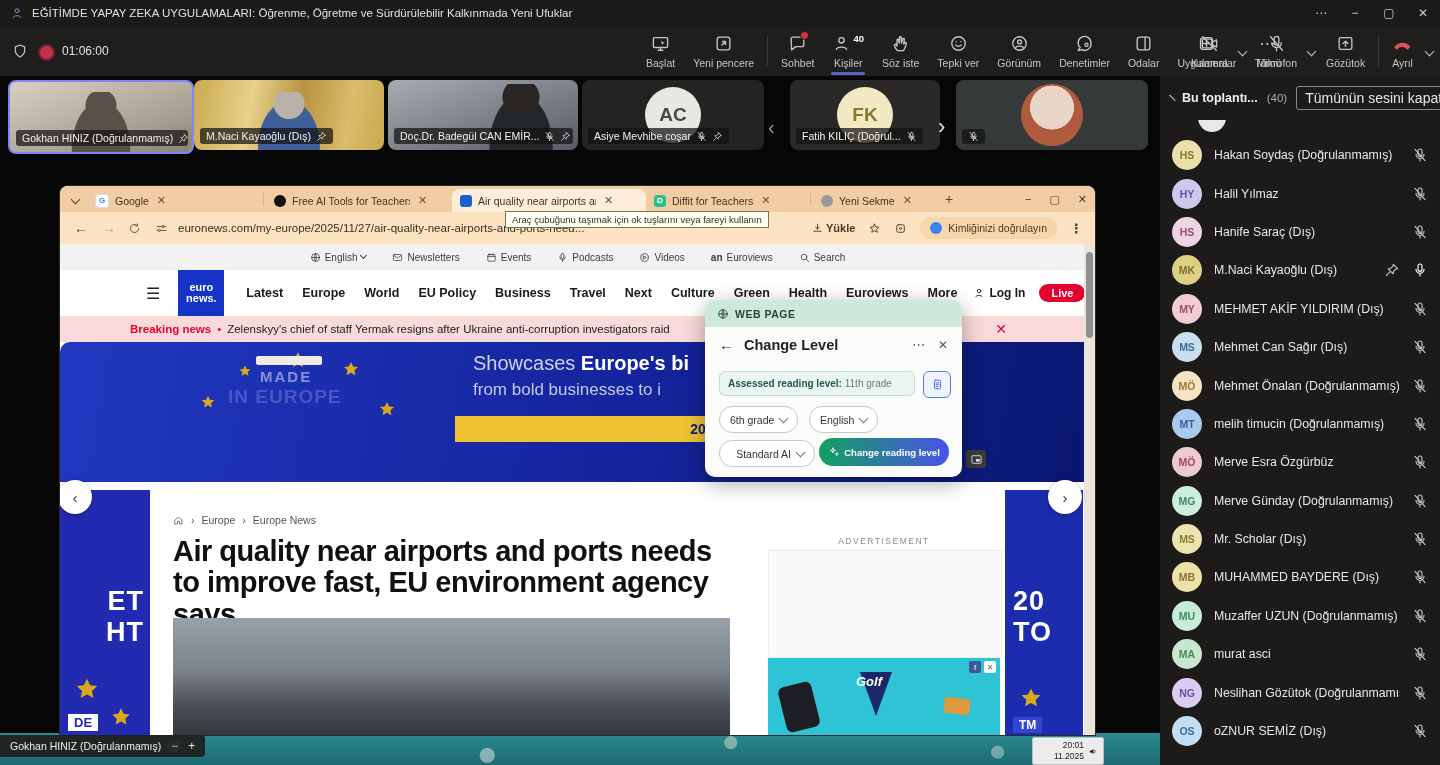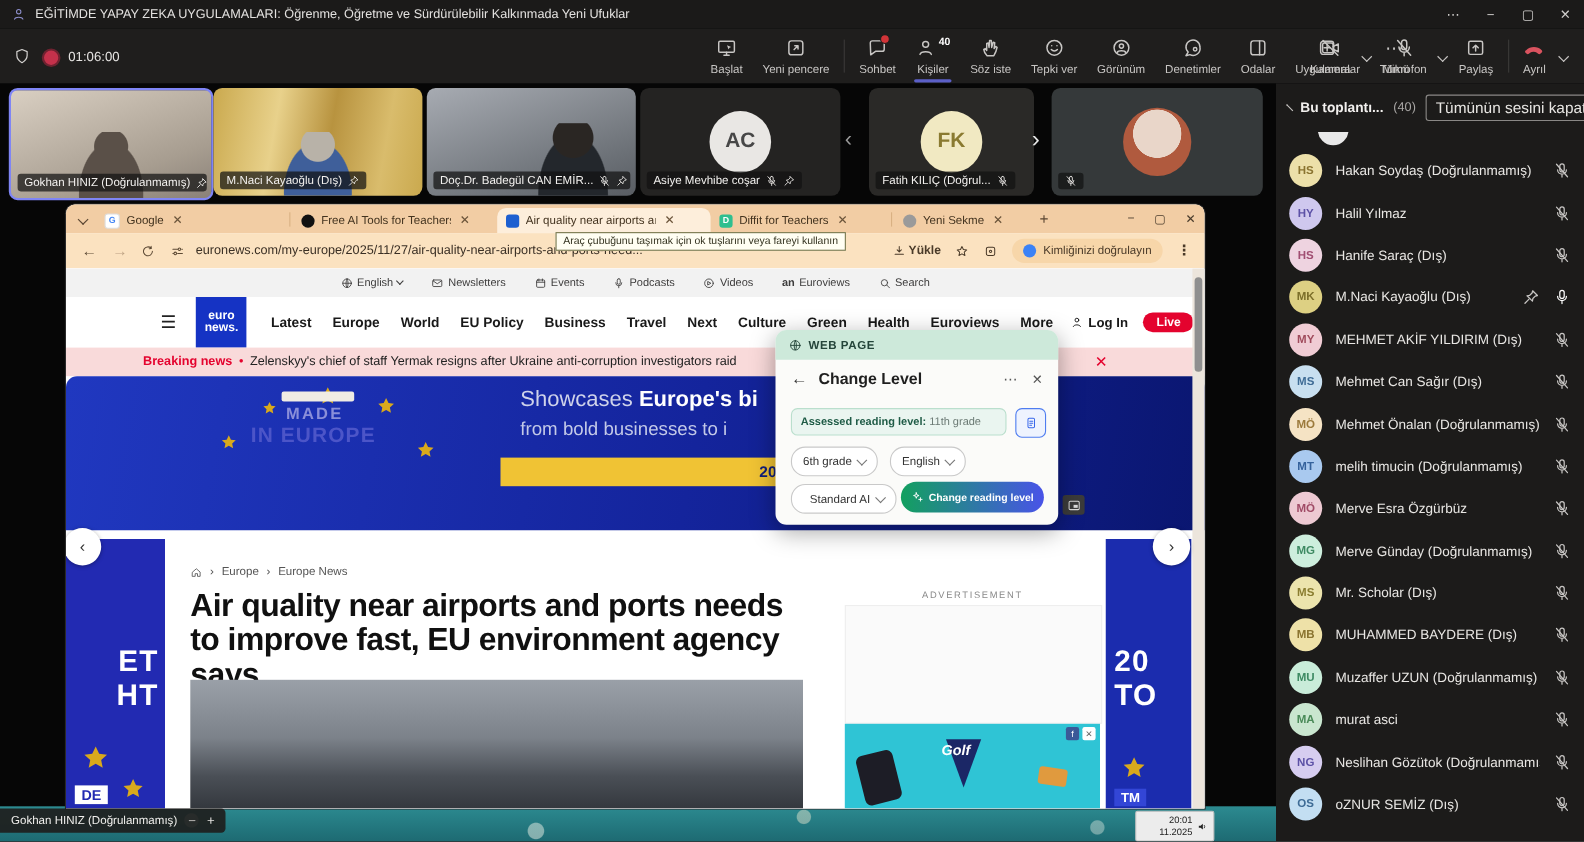--- a/index.html
+++ b/index.html
@@ -23,21 +23,21 @@
   .chev{width:6px;height:6px;border-right:1.4px solid currentColor;
         border-bottom:1.4px solid currentColor;display:inline-block;}
   .chev.down{transform:rotate(45deg);margin-top:-3px;}
   .chev.left{transform:rotate(135deg);}
   .badge40{font-size:9.5px;font-weight:bold;color:#fff;margin-left:2px;margin-top:-10px;}
   .reddot{position:absolute;top:4px;right:14px;width:7px;height:7px;border-radius:50%;
           background:#d13438;border:1px solid #1f1e1d;}
   .active-underline{position:absolute;bottom:0;left:50%;transform:translateX(-50%);
           width:34px;height:3px;border-radius:2px;background:#5b5fc7;}
   
-  .tile{top:80px;height:98px;border-radius:8px;overflow:hidden;position:absolute;text-decoration:underline;}
+  .tile{top:80px;height:70px;border-radius:8px;overflow:hidden;position:absolute;text-decoration:underline;}
   .tile .pill{position:absolute;left:6px;bottom:6px;display:flex;align-items:center;gap:5px;
        background:rgba(18,18,18,.72);border-radius:3px;padding:2px 6px;color:#f2f0ee;
        font-size:10.5px;max-width:88%;white-space:nowrap;}
   .tile .pill .i{font-size:11px;flex:none;}
   .avcirc{border-radius:50%;display:flex;align-items:center;justify-content:center;
           font-weight:bold;position:absolute;left:50%;top:50%;transform:translate(-50%,-50%);}
   .sil{position:absolute;left:50%;bottom:0;transform:translateX(-50%);}
   
   #browser{left:60px;top:186px;width:1035px;height:549px;border-radius:8px 8px 0 0;
            background:#fff;box-shadow:0 0 0 1px #2a2a2a;}
@@ -351,21 +351,21 @@
         </span>
       <span>Mikrofon</span>
     </div>
     <span class="chev down" style="margin:0 2px;color:#c8c6c4"></span>
     <div class="tbtn">
       <span class="ic">
           <svg class="i">
             <use href="#i-share"></use>
           </svg>
         </span>
-      <span>Paylaş</span>
+      <span>Gözütok</span>
     </div>
     <div class="tb-div"></div>
     <div class="tbtn">
       <span class="ic" style="color:#d9535f">
           <svg class="i">
             <use href="#i-phone"></use>
           </svg>
         </span>
       <span>Ayrıl</span>
     </div>

